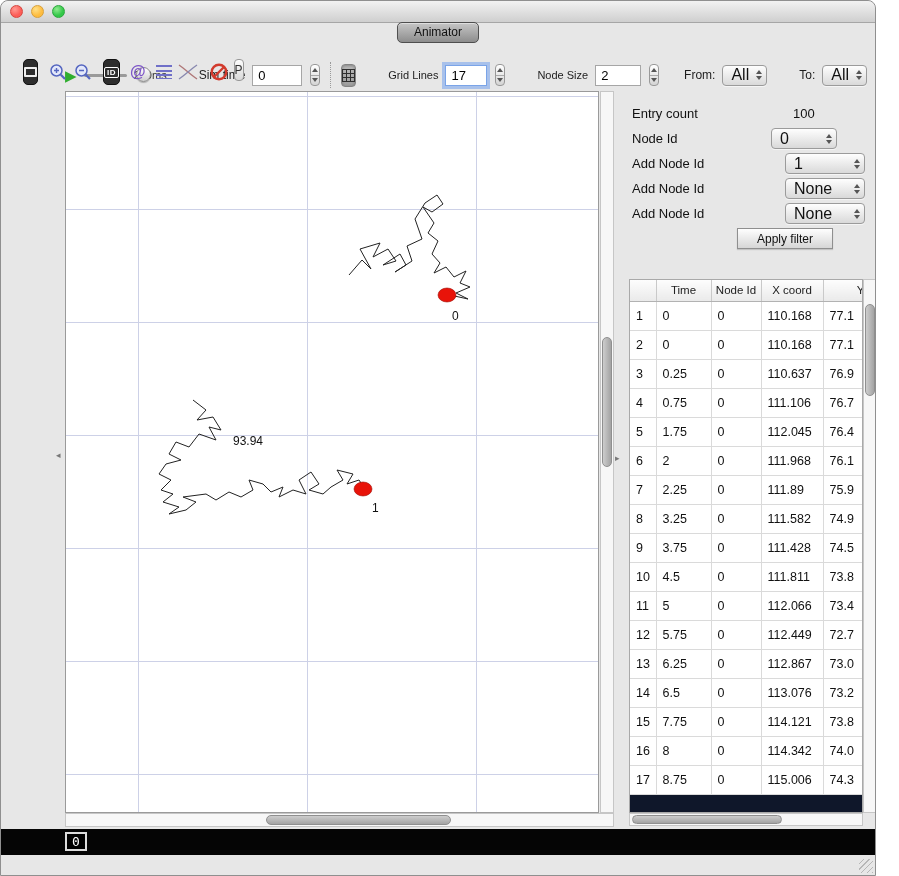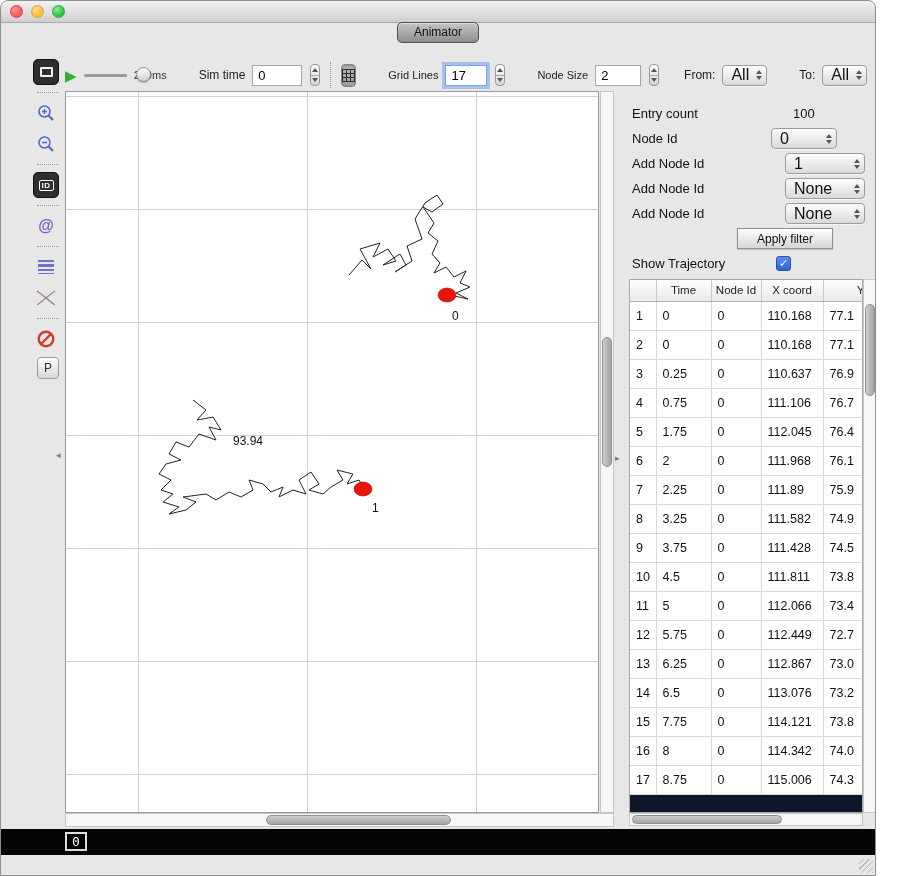--- a/index.html
+++ b/index.html
@@ -75,21 +75,21 @@
   .popup {
     display:inline-flex; align-items:center; justify-content:space-between;
     height:21px; border:1px solid #9b9b9b; border-radius:4px;
     background:linear-gradient(#fefefe,#d9d9d9); padding:0 4px 0 8px;
     font-size:16px; color:#111; box-shadow:0 1px 0 rgba(255,255,255,.6);
   }
   .popup-arrows { display:flex; flex-direction:column; gap:2px; margin-left:7px; }
   
   .left-tools {
     position:absolute; left:22px; top:58px; width:36px;
-    display:flex; flex-direction:column; align-items:flex-end; gap:5px;
+    display:flex; flex-direction:row; align-items:flex-start; gap:5px;
   }
   .tool-btn { width:26px; height:26px; display:flex; align-items:center; justify-content:center; }
   .tool-btn.dark { background:#2e2e2e; border-radius:5px; border:1px solid #111; }
   .cap-rect { width:13px; height:10px; border:2px solid #efefef; border-radius:1px; }
   .id-badge { border:1px solid #fff; border-radius:2px; padding:0 2px; font-size:8px; font-weight:bold; color:#fff; letter-spacing:.5px; }
   .hsep { width:22px; border-top:1px dotted #9a9a9a; margin:2px 0; }
   .spiral-glyph { font-size:16px; font-weight:bold; color:#7d55c8; }
   .lines-glyph { width:16px; height:14px; background:repeating-linear-gradient(to bottom,#7070c8 0 2px,transparent 2px 4.5px); }
   .p-btn { width:22px; height:22px; border:1px solid #999; border-radius:4px; background:linear-gradient(#fdfdfd,#d9d9d9); font-size:12px; color:#333; display:flex; align-items:center; justify-content:center; }
   
@@ -346,26 +346,20 @@
         <span>None</span>
         <span class="popup-arrows">
             <span class="tri-up"></span>
             <span class="tri-down"></span>
           </span>
       </div>
     </div>
     <div class="apply-row">
       <div class="apply-btn">Apply filter</div>
     </div>
-    <div class="side-row">
-      <span>Show Trajectory</span>
-      <span class="checkbox">
-        <span>✓</span>
-      </span>
-    </div>
   </div>
 
   <div class="table-wrap">
     <table>
       <colgroup>
         <col class="c0">
           <col class="c1">
           <col class="c2">
           <col class="c3">
           <col class="c4">

